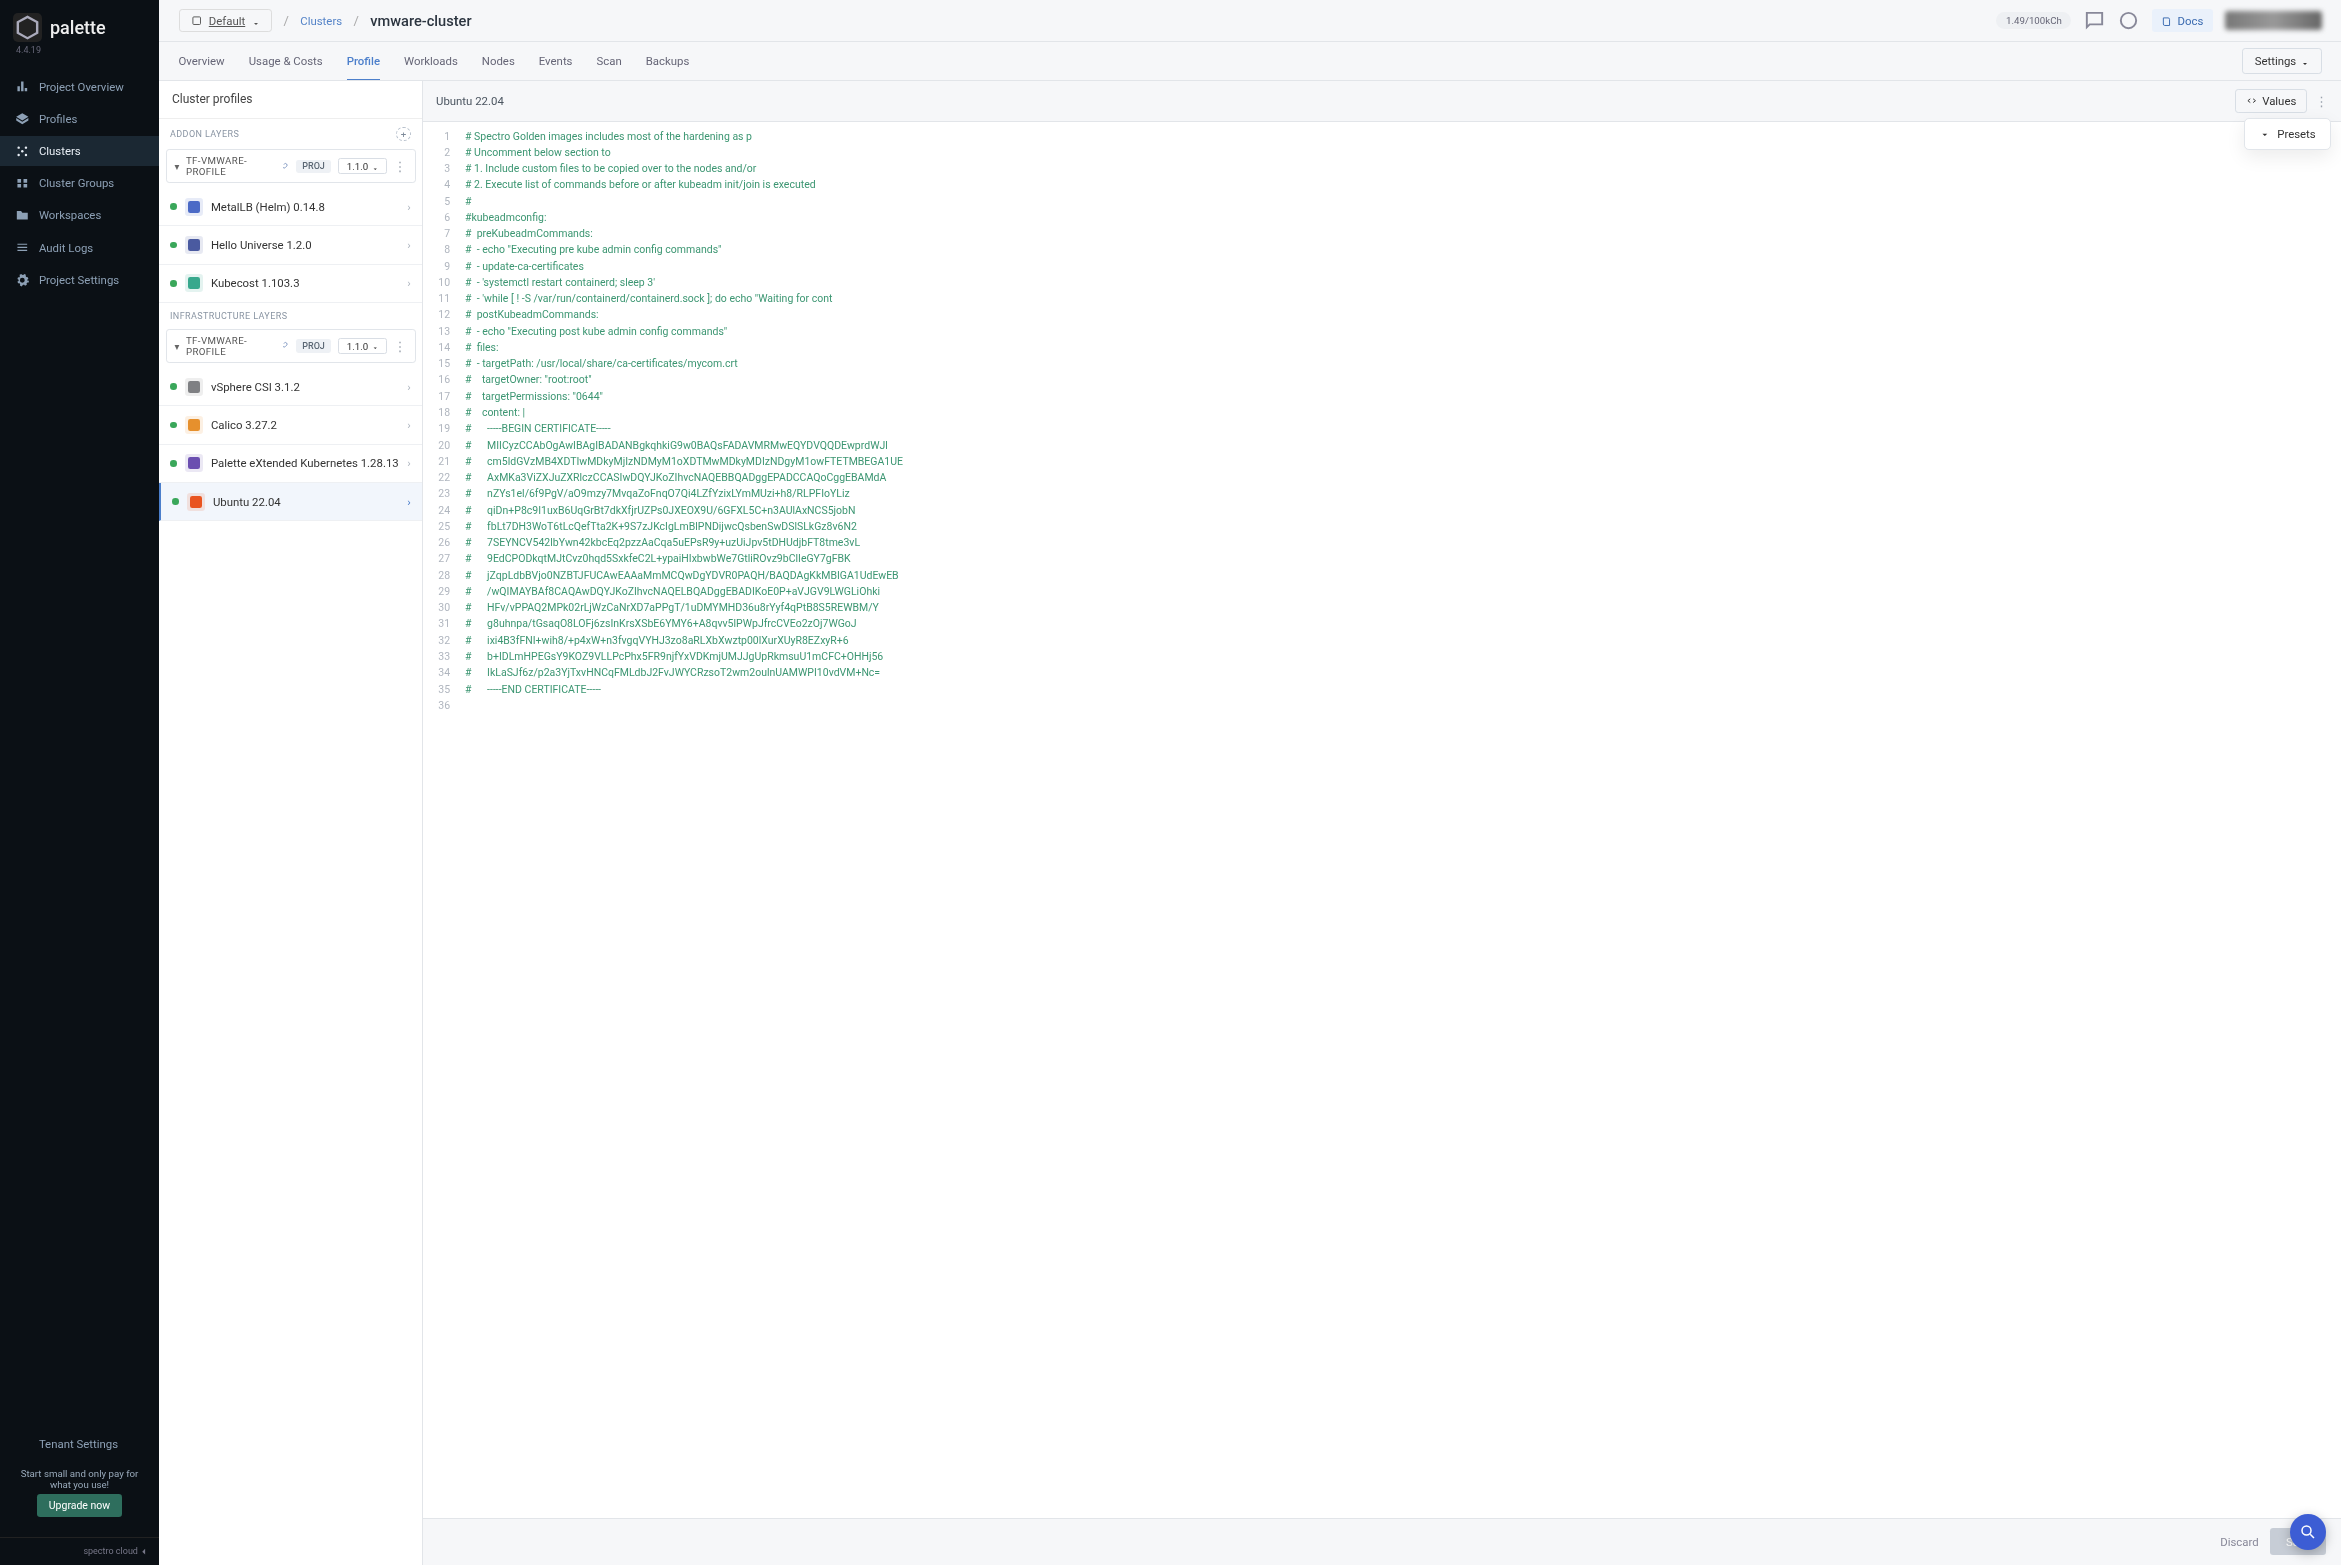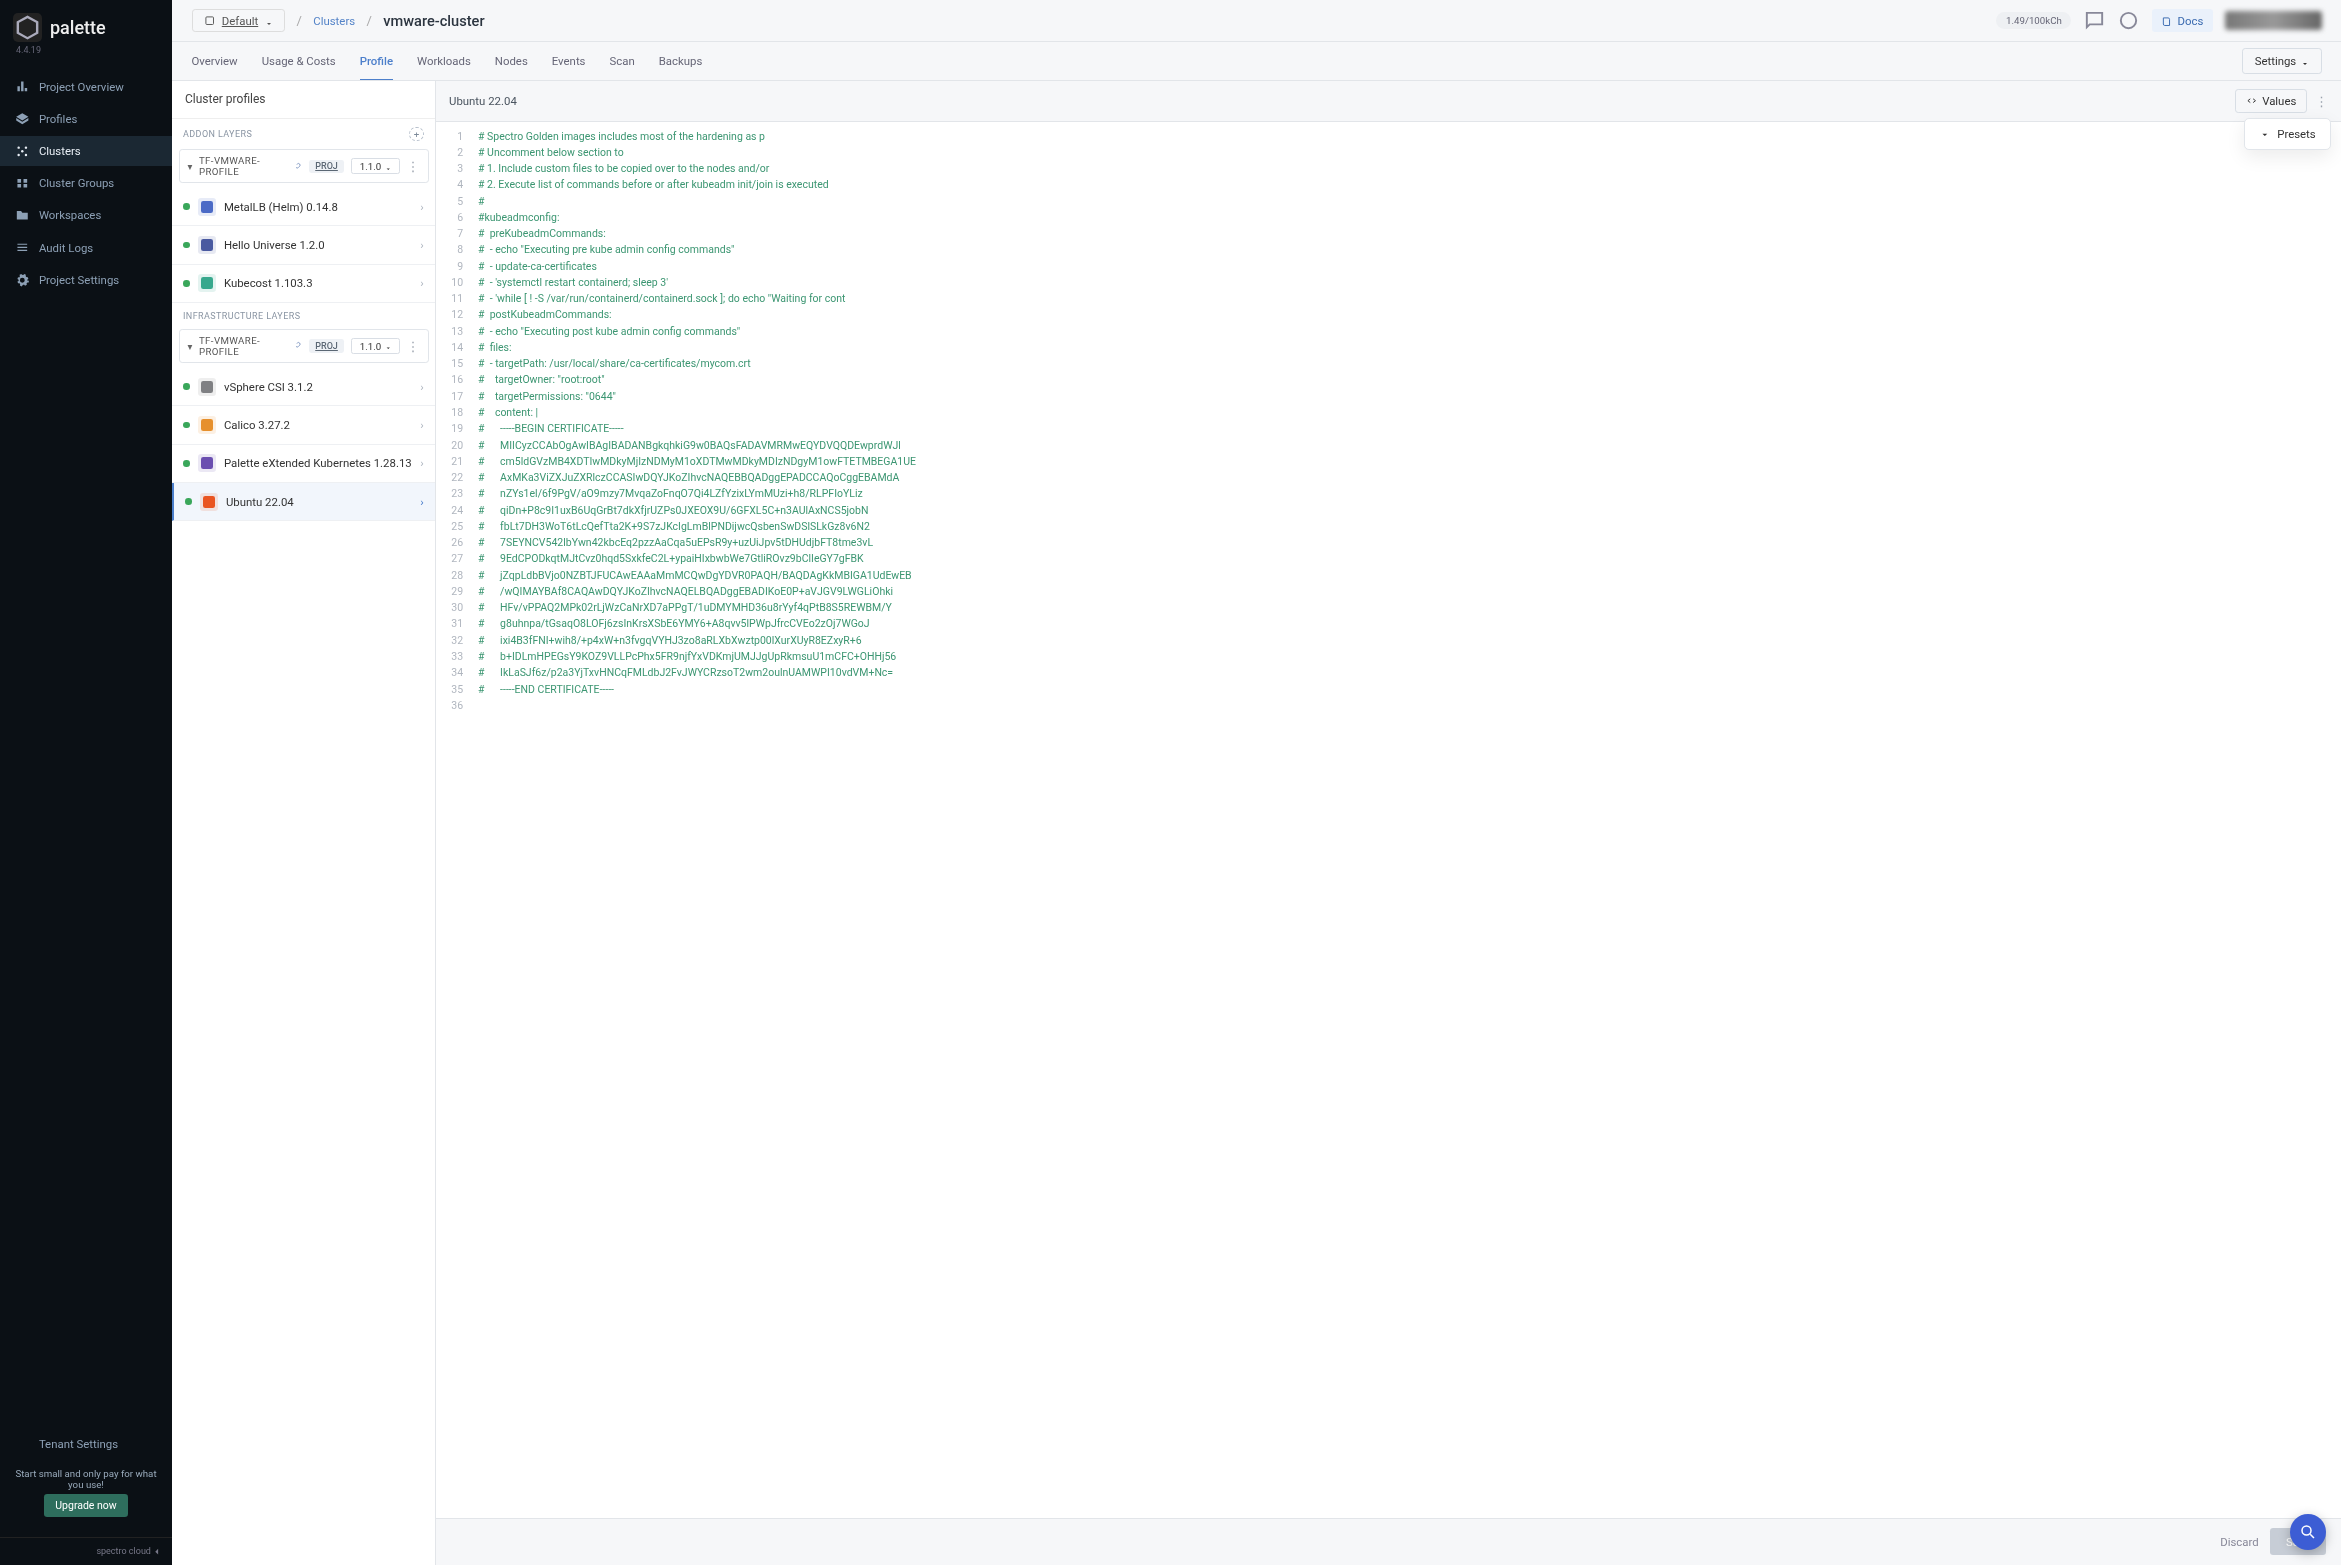--- a/index.html
+++ b/index.html
@@ -1,19 +1,19 @@
 <!DOCTYPE html>
 <html style="font-size:13px"><head>
   <meta charset="utf-8">
   <style>
     * { box-sizing: border-box; margin: 0; padding: 0; font-family: -apple-system, BlinkMacSystemFont, 'Segoe UI', Roboto, sans-serif; }
     body { background: #f4f6f8; color: #333; display: flex; height: 100vh; overflow: hidden; }
 
     
-    .sidebar { width: 172px; background: #0b1015; color: #aab; display: flex; flex-direction: column; }
+    .sidebar { width: 159px; background: #0b1015; color: #aab; display: flex; flex-direction: column; }
     .logo-area { padding: 13px 13px 3.2px; display: flex; align-items: center; gap: 8px; }
     .logo-area .logo { width: 29px; height: 29px; background: #222; border-radius: 4.9px; display: inline-flex; align-items: center; justify-content: center; }
     .logo-area .brand { font-size: 18px; color: #eee; font-weight: 500; }
     .version { font-size: 9px; color: #667; padding: 0 16px 9.7px; }
     .nav { flex: 1; display: flex; flex-direction: column; gap: 1.6px; padding-top: 6.5px; }
     .nav-item { display: flex; align-items: center; gap: 9.7px; padding: 8px 14.6px; color: #8da0b5; font-size: 11.4px; cursor: pointer; }
     .nav-item.active { background: #1b2833; color: #e8eef5; }
     .nav-item .icon { width: 14.6px; height: 14.6px; display: inline-flex; align-items: center; justify-content: center; }
     .tenant { margin-top: auto; }
     .cta { padding: 8px 11.4px; font-size: 9.7px; text-align: center; color: #9ab; }
@@ -39,21 +39,21 @@
 
     .content { flex: 1; display: flex; overflow: hidden; }
 
     
     .profiles-col { width: 264px; border-right: 0.8px solid #e2e5e9; display: flex; flex-direction: column; background: #fff; }
     .profiles-col .section-title { padding: 11.4px 13px; font-size: 12px; color: #444; border-bottom: 0.8px solid #eee; }
     .section-header { display: flex; align-items: center; justify-content: space-between; padding: 8px 11px; font-size: 9px; letter-spacing: 0.4px; color: #8a95a3; text-transform: uppercase; }
     .add-layer { width: 14.6px; height: 14.6px; border: 0.8px dashed #b7c0cc; border-radius: 50%; display: flex; align-items: center; justify-content: center; font-size: 9.7px; color: #7d8a99; cursor: pointer; }
     .profile-bar { display: flex; align-items: center; gap: 6.5px; padding: 4.9px 8px; margin: 0 6.5px 4.9px; border: 0.8px solid #e1e5ea; border-radius: 3.2px; font-size: 9.7px; }
     .profile-bar .caret { color: #666; cursor: pointer; }
-    .profile-bar .proj-badge { background: #eef1f5; color: #5b6774; padding: 1.6px 6.5px; border-radius: 2.4px; font-size: 9px; font-weight: 500; text-decoration: underline; }
+    .profile-bar .proj-badge { background: #eef1f5; color: #5b6774; padding: 1.6px 6.5px; border-radius: 2.4px; font-size: 9px; font-weight: 500; }
     .profile-bar .version-dd { border: 0.8px solid #d9dee5; padding: 1.6px 8px; border-radius: 2.4px; font-size: 9.7px; display: flex; align-items: center; gap: 3.2px; cursor: pointer; }
     .layer-row { display: flex; align-items: center; gap: 8px; padding: 9.7px 11.4px; border-bottom: 0.8px solid #eef0f3; cursor: pointer; font-size: 11.4px; }
     .layer-row.active { background: #f2f6fc; border-left: 2.4px solid #4c7fcb; }
     .layer-row .dot { width: 6.5px; height: 6.5px; border-radius: 50%; background: #3aa75a; }
     .layer-row .pack-icon { width: 18px; height: 18px; border-radius: 3.2px; display: inline-flex; align-items: center; justify-content: center; font-size: 11.4px; }
     .layer-row .chev { margin-left: auto; color: #aeb6c0; }
     .layer-row.active .chev { color: #4c7fcb; }
 
     
     .editor-col { flex: 1; display: flex; flex-direction: column; }

